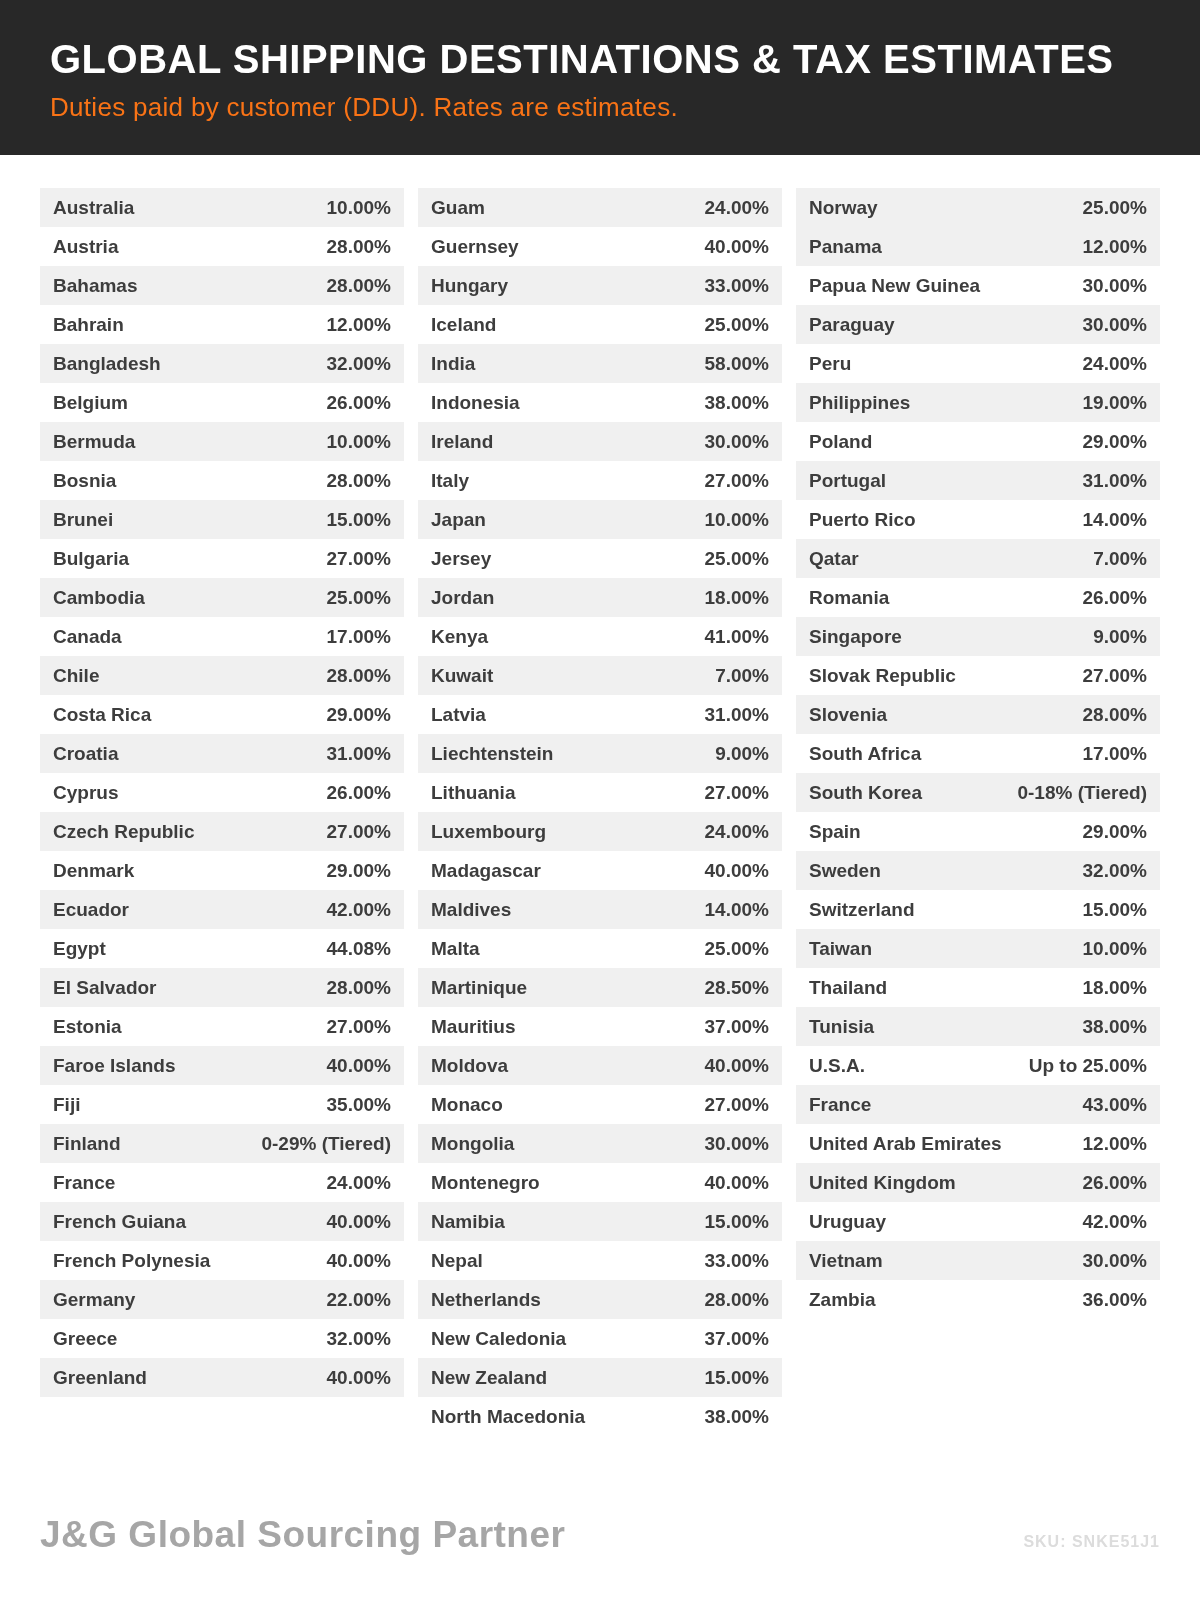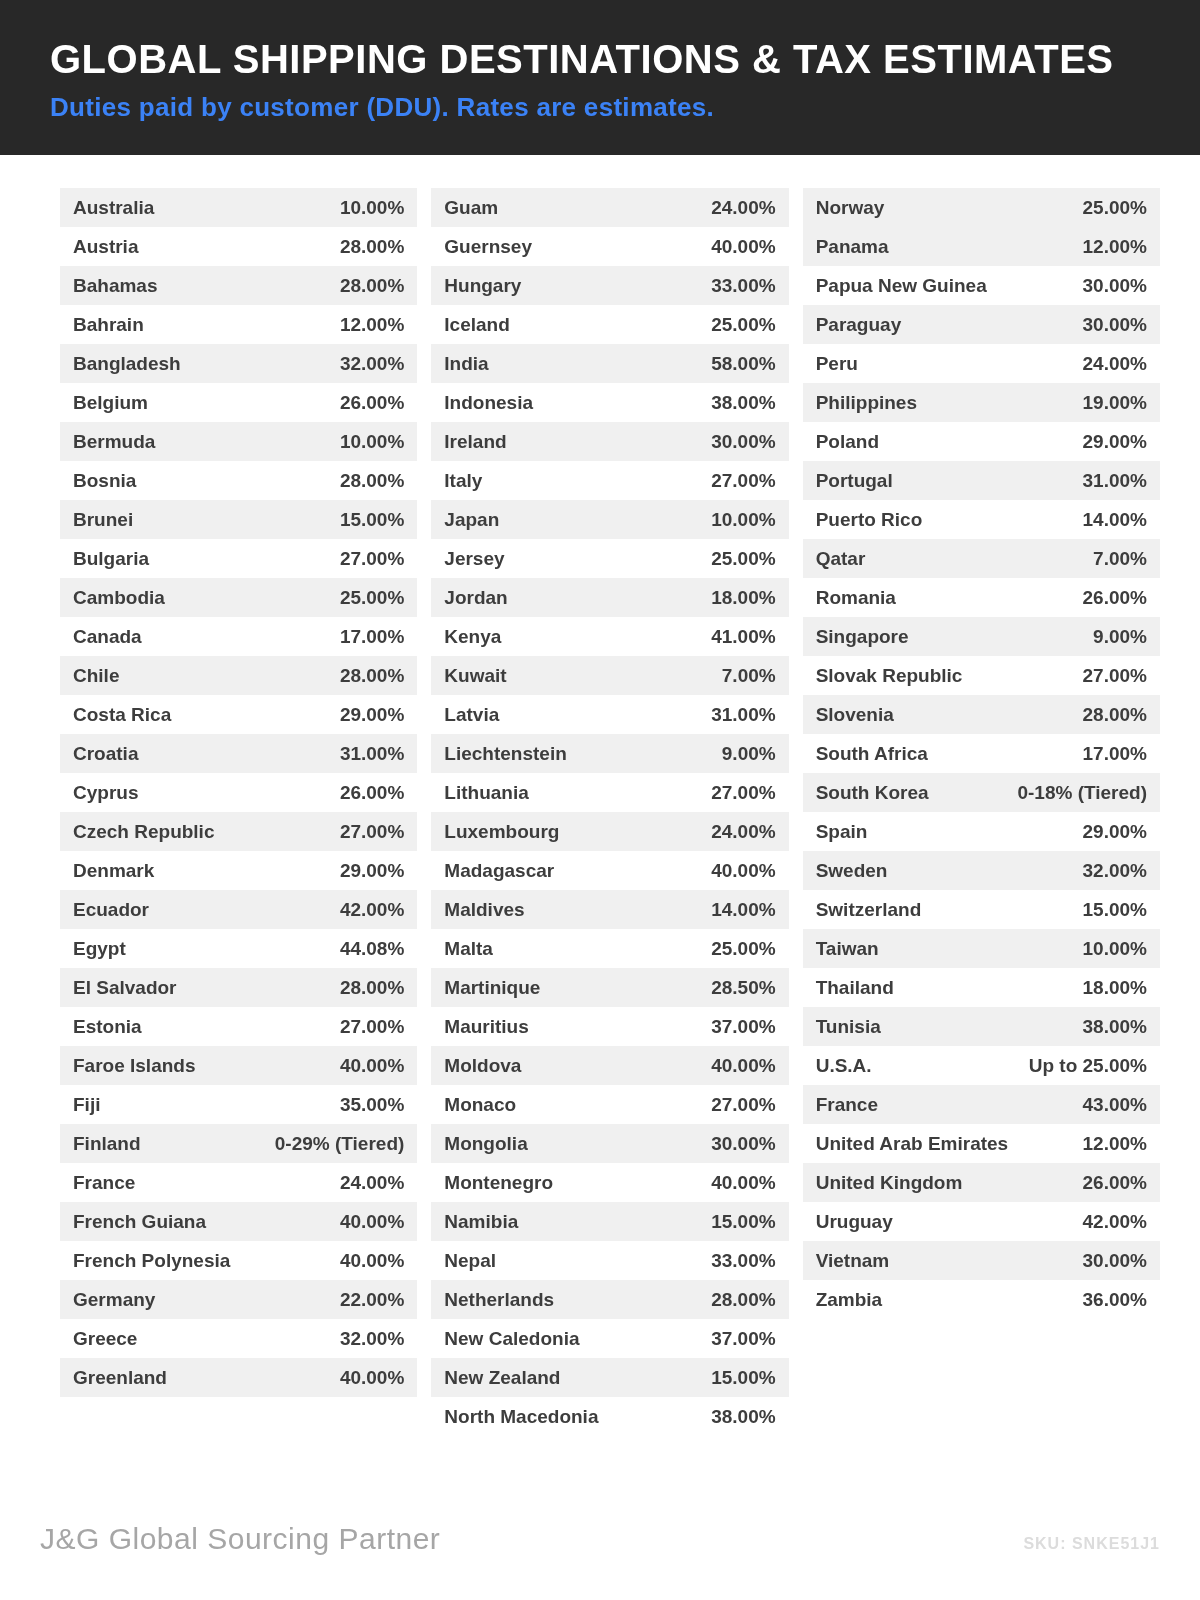--- a/index.html
+++ b/index.html
@@ -32,31 +32,30 @@
   .banner h1 {
     font-size: 40px;
     font-weight: 800;
     letter-spacing: 0.5px;
     line-height: 1.15;
     white-space: nowrap;
   }
   .banner p {
     margin-top: 10px;
     font-size: 26px;
-    font-weight: 700;
-    color: #3b82f6;
+    font-weight: 400;
+    color: #f97316;
     letter-spacing: 0.3px;
   }
   main.cols {
     display: flex;
     gap: 14px;
     padding: 0 40px;
     margin-top: 33px;
     align-items: flex-start;
-    margin-left: 20px;
   }
   .col {
     flex: 1 1 0;
     min-width: 0;
   }
   .row {
     height: 39px;
     display: flex;
     align-items: center;
     justify-content: space-between;
@@ -70,22 +69,22 @@
   .row .country { white-space: nowrap; }
   .row .rate { white-space: nowrap; text-align: right; }
   footer.pagefoot {
     margin-top: auto;
     padding: 0 40px 44px 40px;
     display: flex;
     justify-content: space-between;
     align-items: baseline;
   }
   .brand {
-    font-size: 30px;
-    font-weight: 400;
+    font-size: 37px;
+    font-weight: 700;
     color: var(--brand_text);
     letter-spacing: 0.5px;
   }
   .sku {
     font-size: 16px;
     font-weight: 700;
     color: var(--sku_text);
     letter-spacing: 1px;
   }
 </style>

